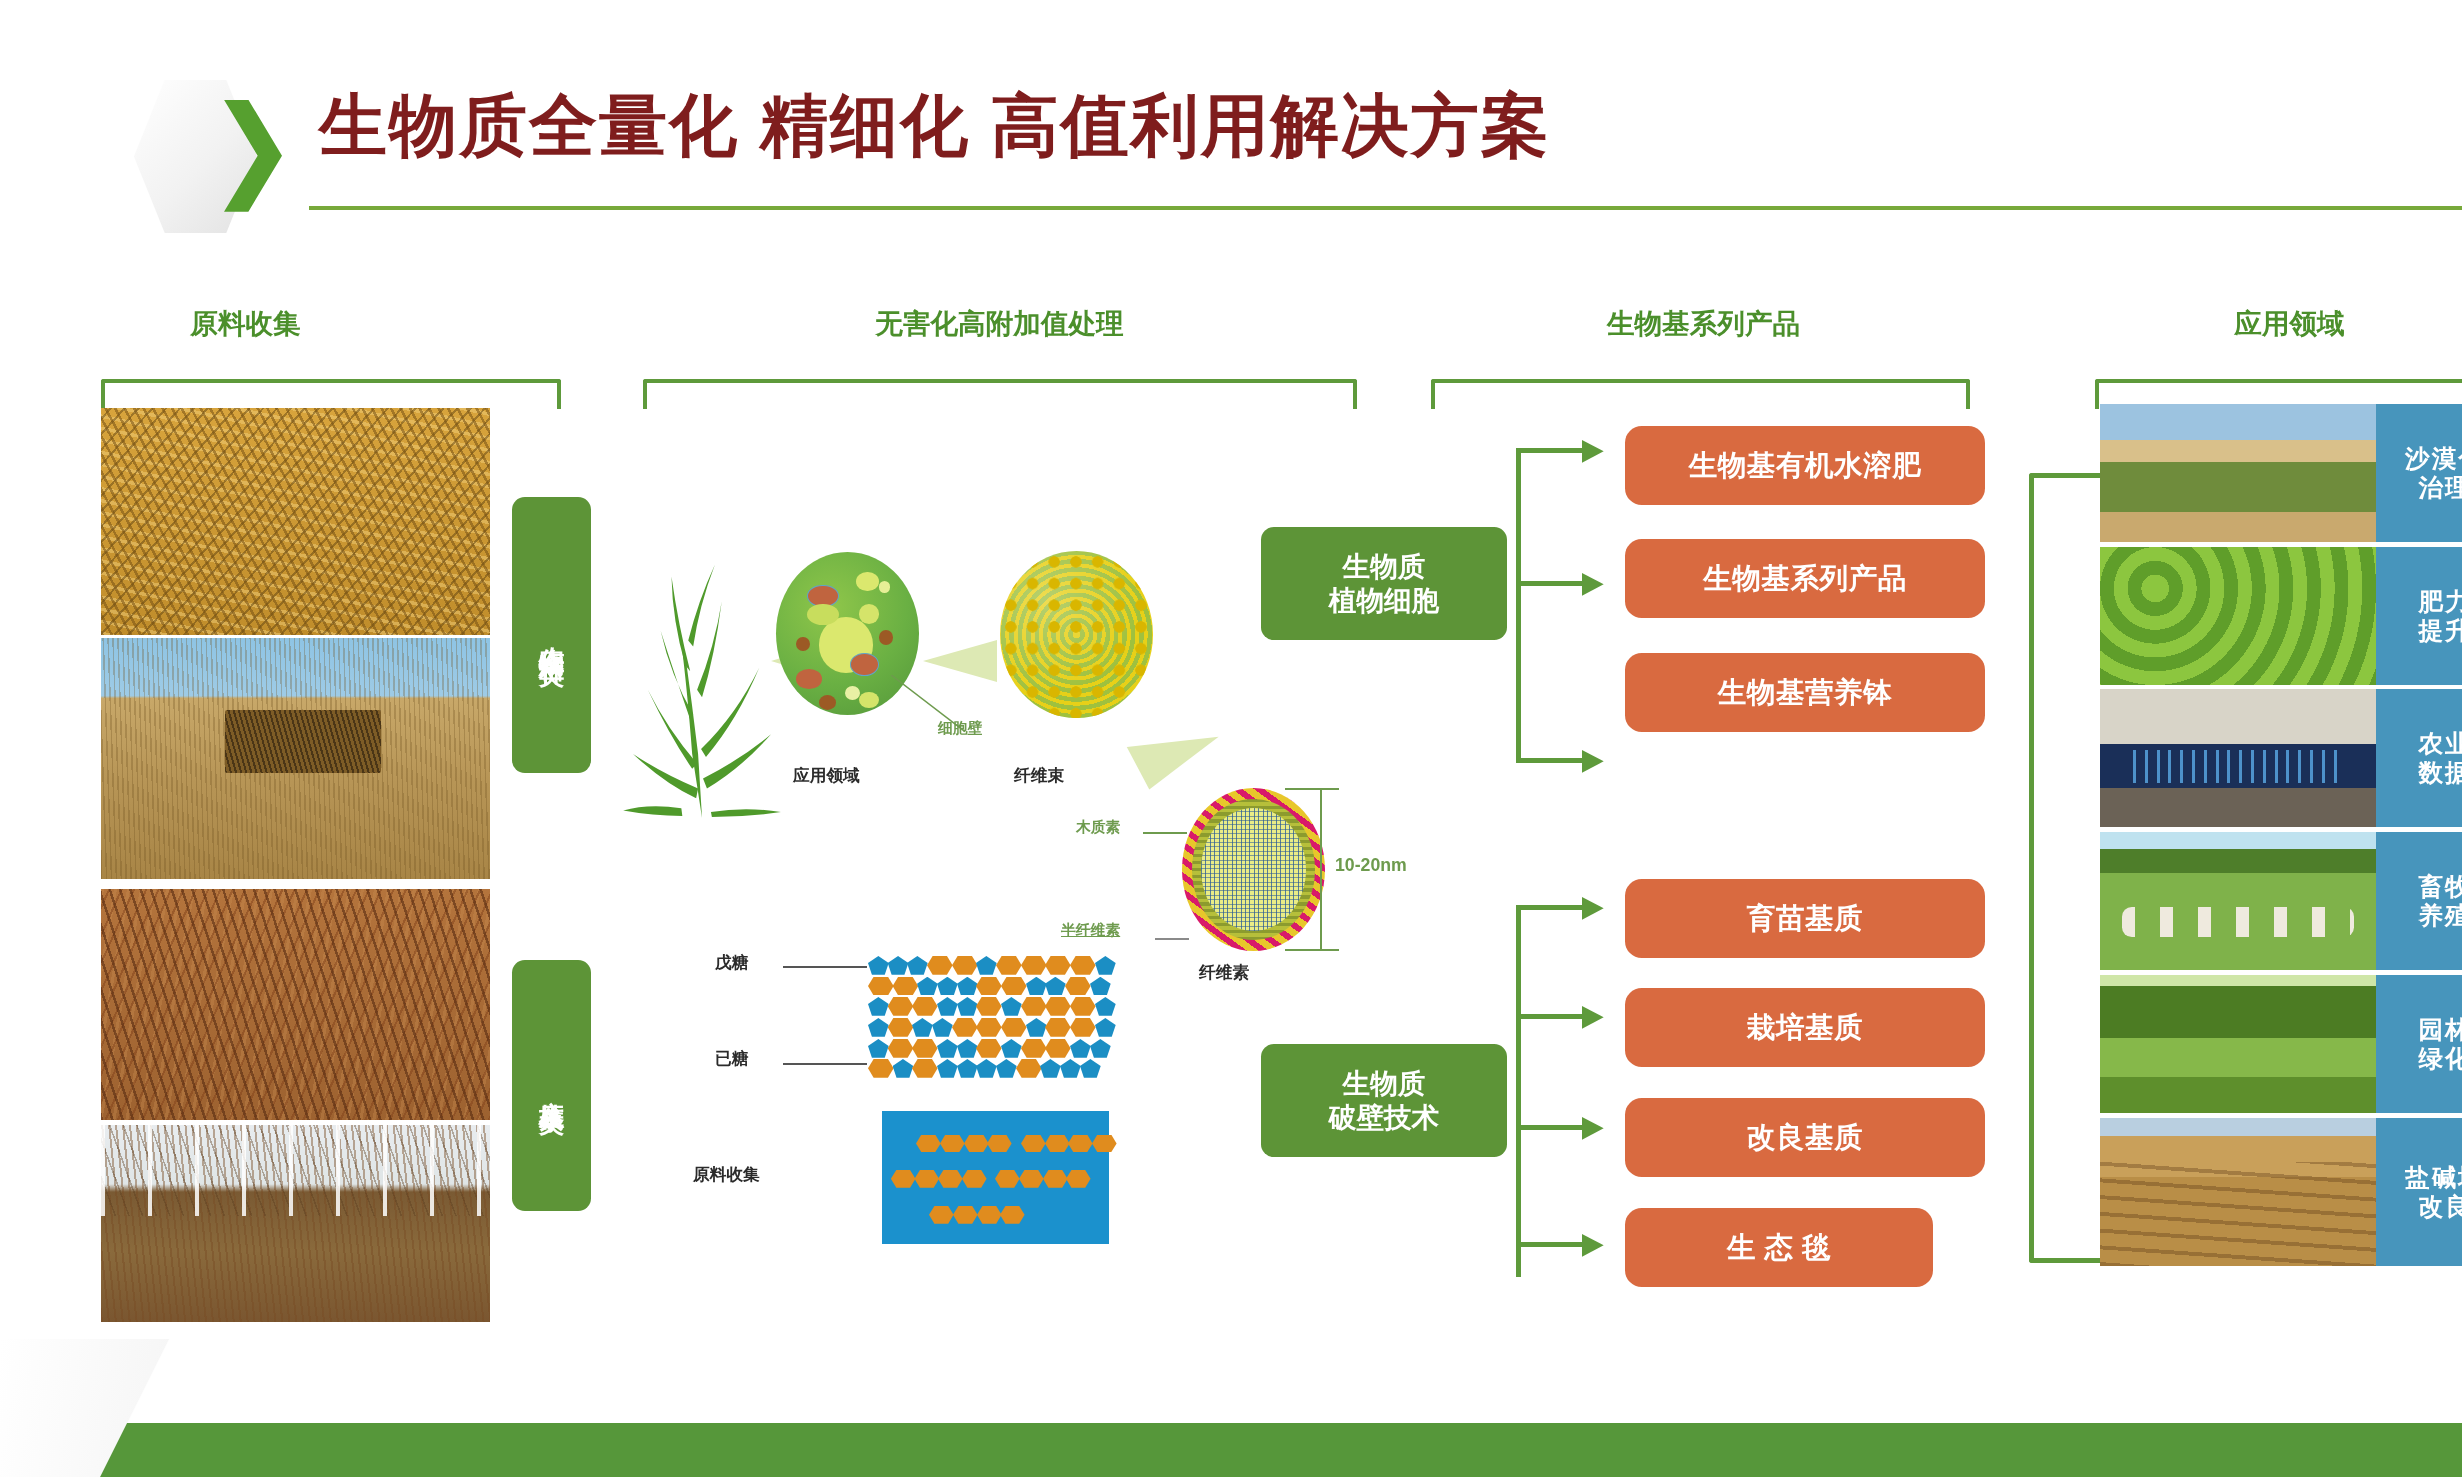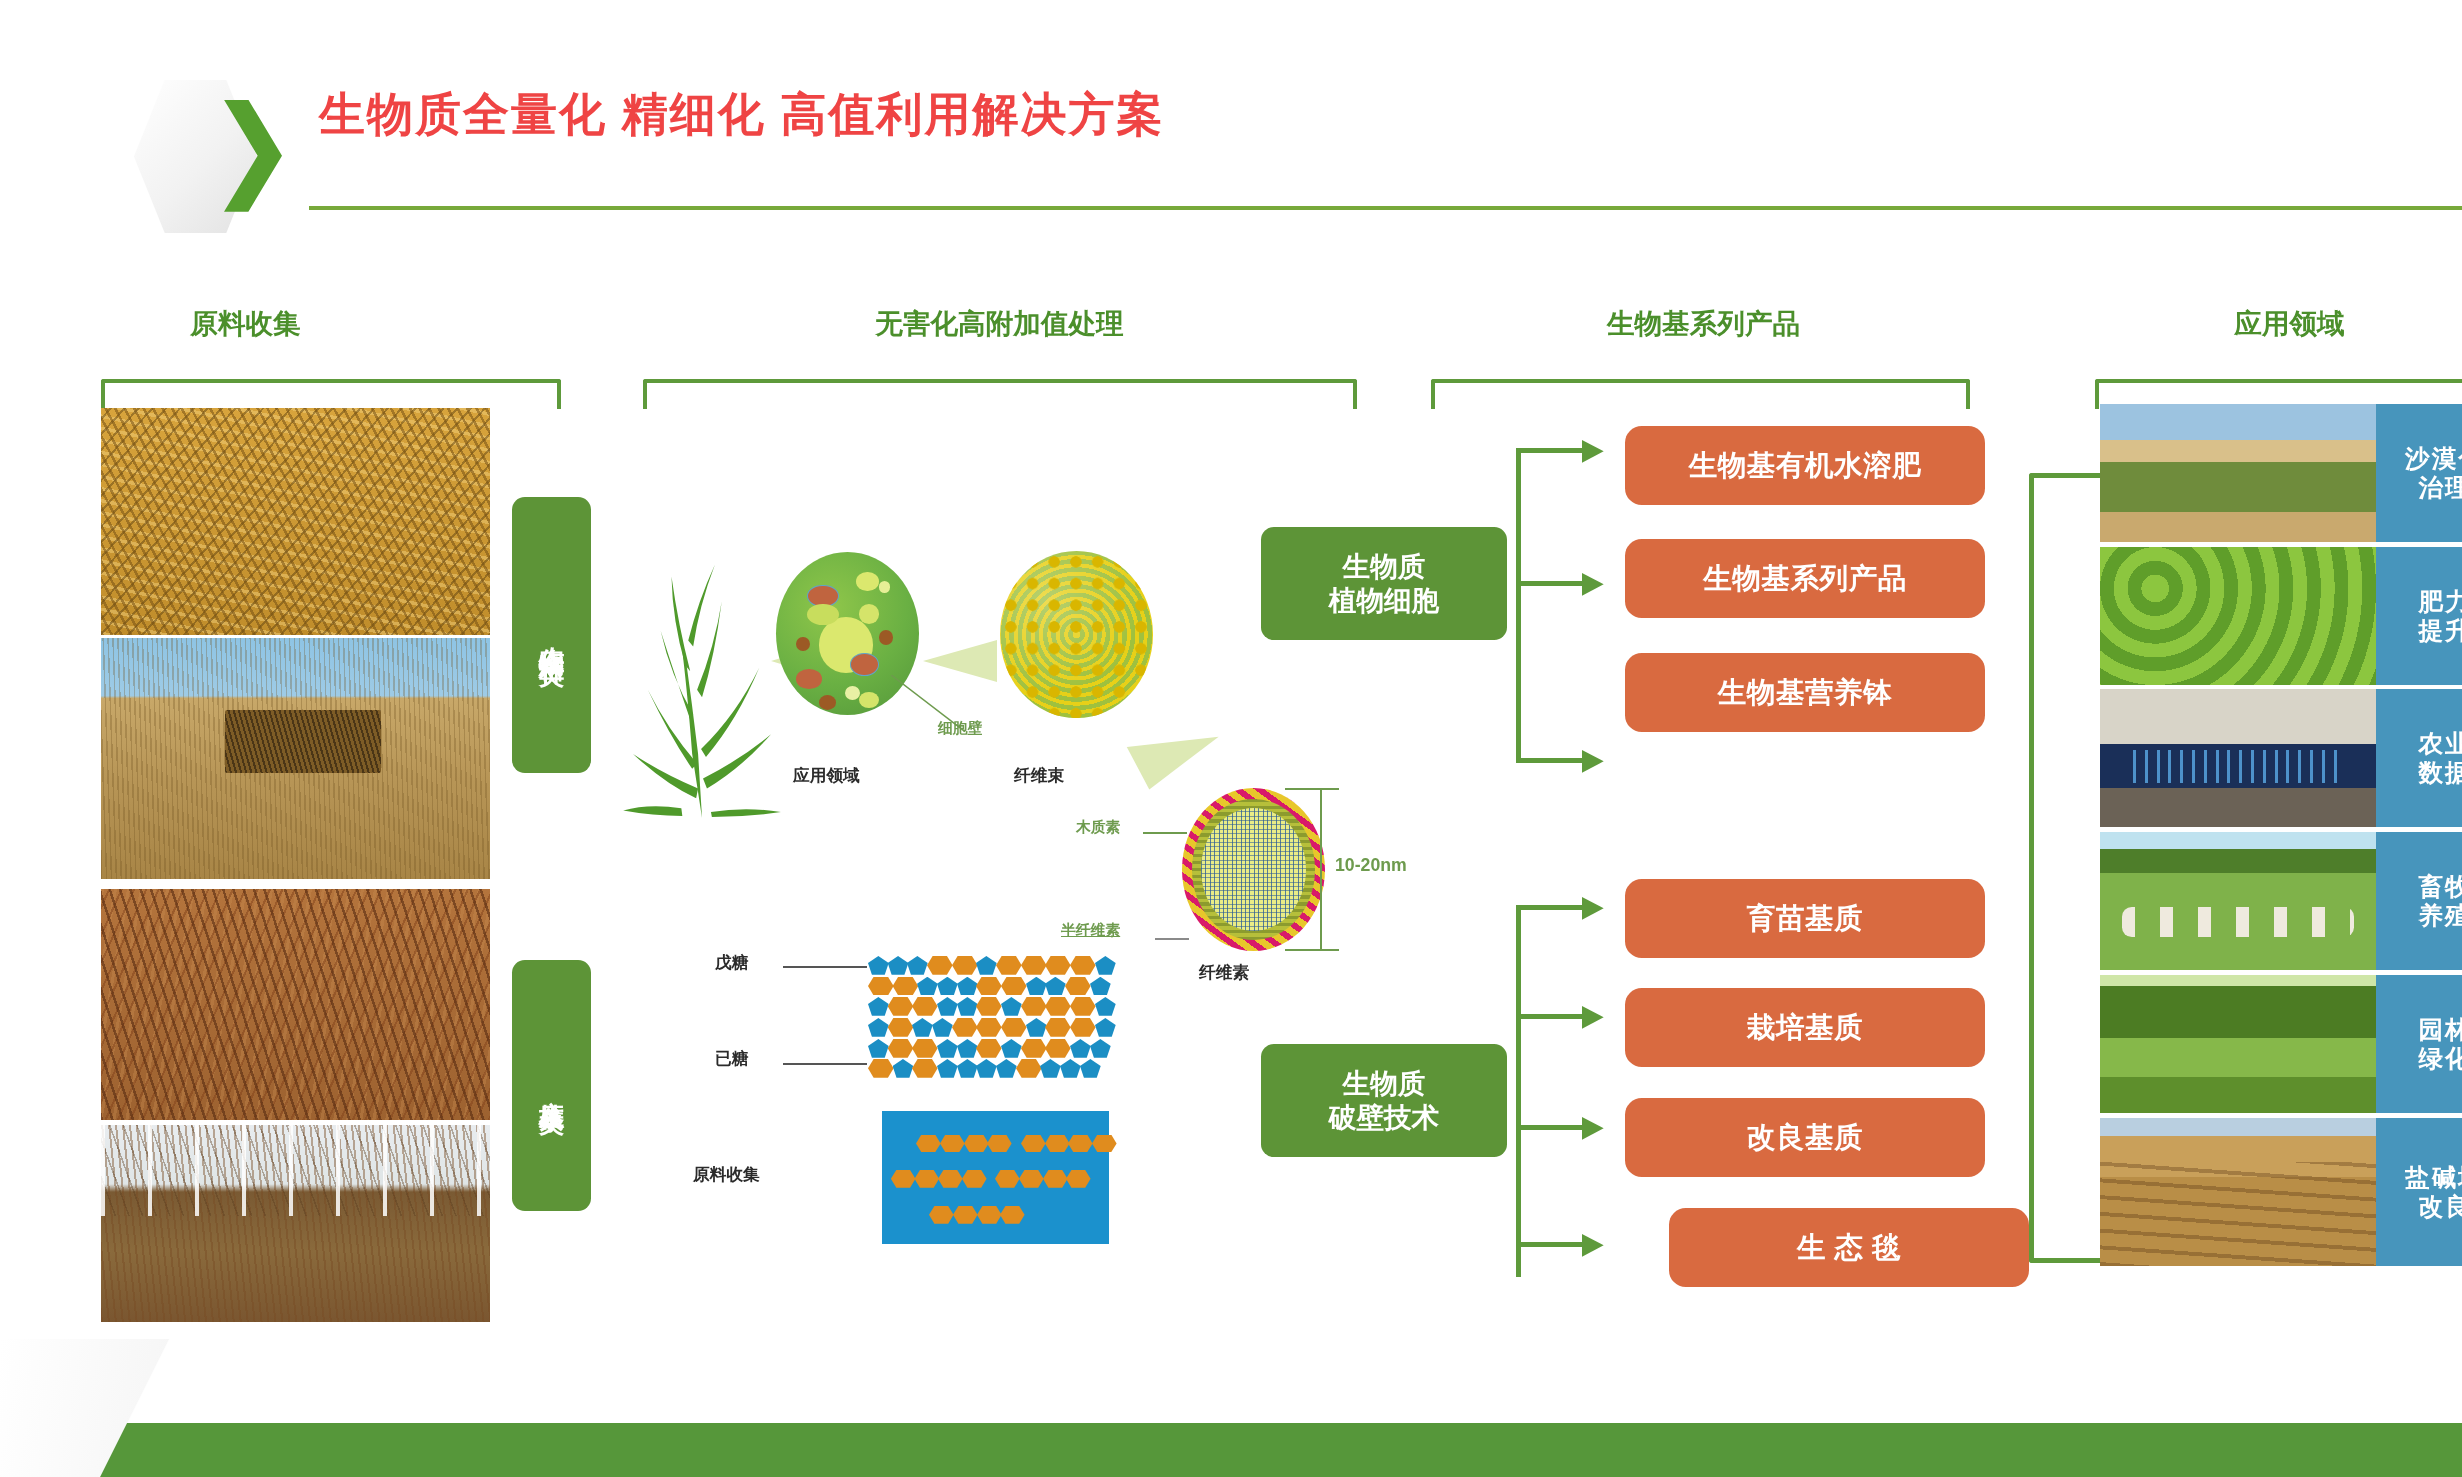--- a/index.html
+++ b/index.html
@@ -18,21 +18,21 @@
     clip-path:polygon(25% 0%, 75% 0%, 100% 50%, 75% 100%, 25% 100%, 0% 50%);
     filter:drop-shadow(1.5px 2px 3px rgba(0,0,0,0.18));
   }
   .hex-chev {
     position:absolute; left:90px; top:19.7px; width:58px; height:112px;
     background:#56a02f;
     clip-path:polygon(0% 0%, 42% 0%, 100% 50%, 42% 100%, 0% 100%, 58% 50%);
   }
   #main-title {
     position:absolute; left:319px; top:91px;
-    font-size:46px; font-weight:bold; color:#ef4444; letter-spacing:2px;
+    font-size:68px; font-weight:bold; color:#7f1d1d; letter-spacing:2px;
     white-space:nowrap; line-height:1;
   }
   #title-rule {
     position:absolute; left:309px; top:206px; width:2167px; height:3.9px;
     background:#77a93a;
   }
 
   
   .col-head {
     position:absolute; color:#4b8f2b; font-size:27.6px; font-weight:bold;
@@ -447,21 +447,21 @@
 <div class="conn-h" style="left:1516px;top:1014px;width:69px;"></div>
 <div class="arrow-head" style="left:1582px;top:1006px;"></div>
 <div class="conn-h" style="left:1516px;top:1125px;width:69px;"></div>
 <div class="arrow-head" style="left:1582px;top:1117px;"></div>
 <div class="conn-h" style="left:1516px;top:1242px;width:69px;"></div>
 <div class="arrow-head" style="left:1582px;top:1234px;"></div>
 
 <div class="prod-box" style="left:1625px;top:879px;width:360px;height:79px;">育苗基质</div>
 <div class="prod-box" style="left:1625px;top:988px;width:360px;height:79px;">栽培基质</div>
 <div class="prod-box" style="left:1625px;top:1098px;width:360px;height:79px;">改良基质</div>
-<div class="prod-box" style="left:1625px;top:1208px;width:360px;height:79px;margin-left:44px;">生 态 毯</div>
+<div class="prod-box" style="left:1625px;top:1208px;width:308px;height:79px;">生 态 毯</div>
 
 <div class="app-bracket" style="left:2029px;top:473px;width:103px;height:790px;"></div>
 
 <div class="app-row" style="left:2100px;top:404px;width:414px;height:138px;">
   <div class="app-img t-desert"></div>
   <div class="app-cap">
     <div><span>沙漠化</span><br>
          <span>治理</span></div>
   </div>
 </div>

